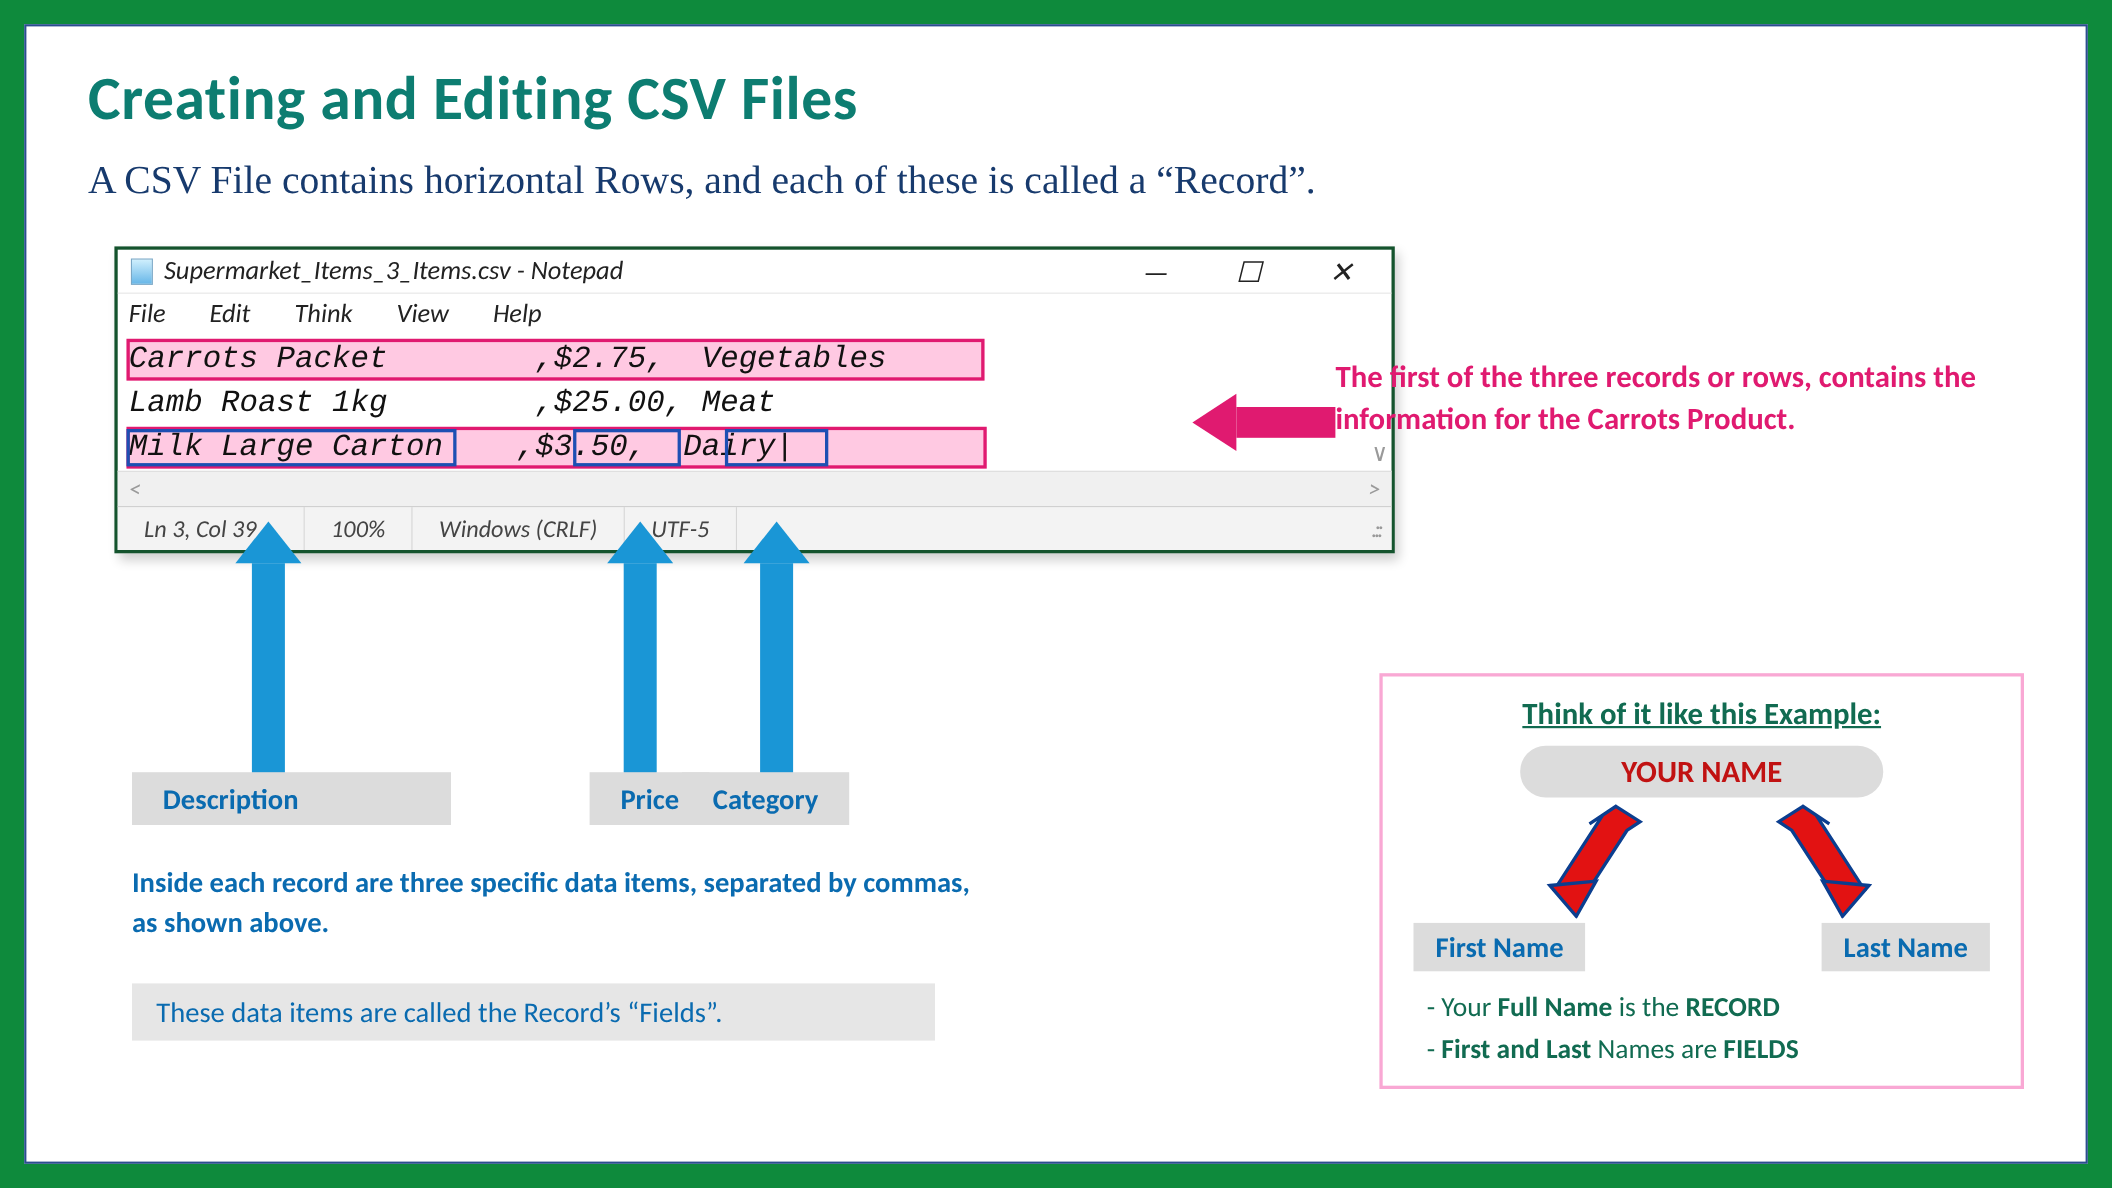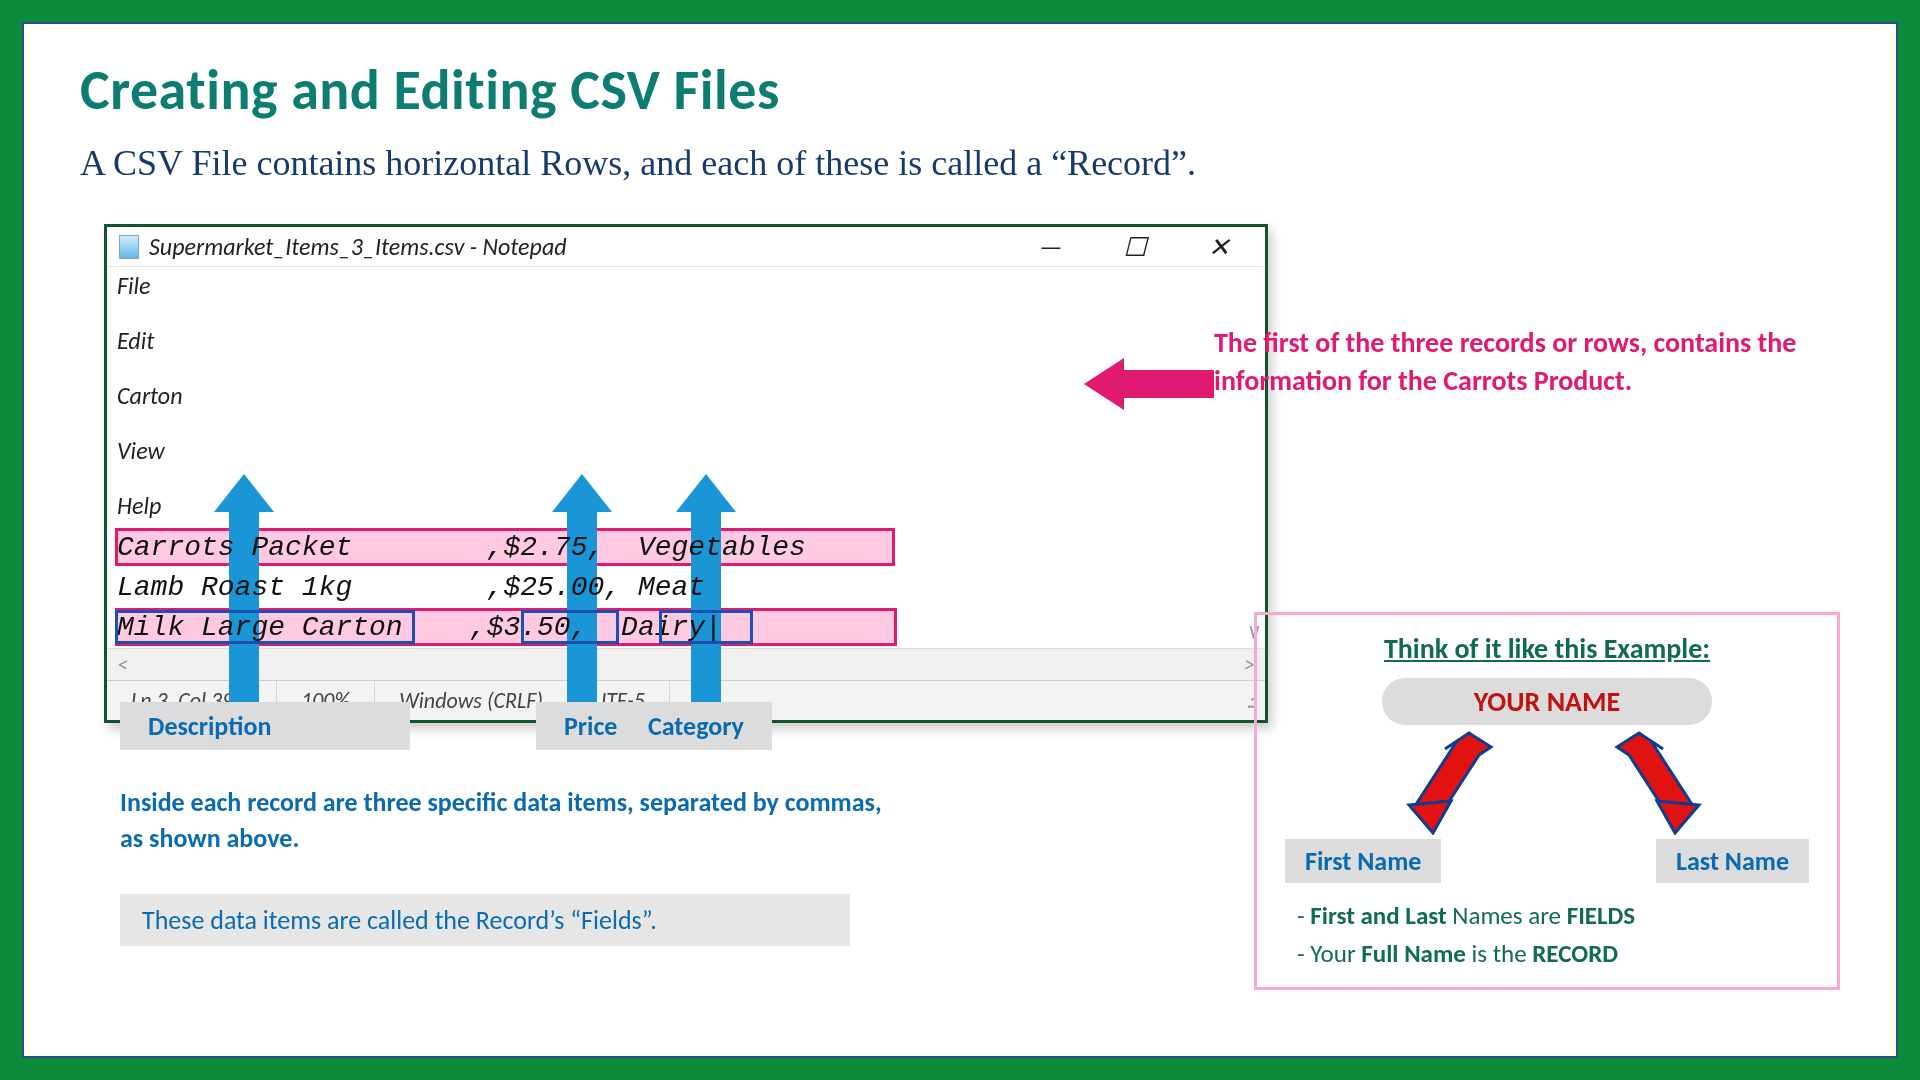--- a/index.html
+++ b/index.html
@@ -11,21 +11,21 @@
   .subhead { color: #173a6d; font-size: 36px; font-weight: 400; margin-top: 18px; font-family: Liberation Serif, serif; }
 
   
   .notepad { position: absolute; top: 200px; left: 80px; width: 1164px; background: #ffffff; border: 3px solid #14532d; box-shadow: 4px 6px 10px rgba(0,0,0,0.2); font-style: italic; }
   .np-titlebar { display: flex; align-items: center; height: 40px; padding: 0 8px; border-bottom: 1px solid #e5e5e5; }
   .np-ico { width: 20px; height: 24px; background: linear-gradient(#cfeffd,#68b7e8); border: 1px solid #7aa8c7; margin-right: 10px; margin-left: 4px; }
   .np-title { font-size: 24px; color: #222; flex: 1; }
   .np-btns { display: flex; gap: 44px; padding-right: 18px; }
   .np-btn { width: 40px; text-align: center; font-size: 26px; color: #222; }
 
-  .np-menubar { display: flex; gap: 26px; padding: 4px 4px 6px 10px; font-size: 24px; color: #222; flex-direction: column; }
+  .np-menubar { display: flex; gap: 40px; padding: 4px 4px 6px 10px; font-size: 24px; color: #222; }
   .np-menubar span { }
 
   .np-body { font-family: Consolas, "Courier New", monospace; font-size: 28px; line-height: 40px; color: #111; padding: 2px 10px 0 10px; position: relative; }
   .np-line { white-space: pre; position: relative; }
 
   .hl-row { position: absolute; left: 8px; height: 38px; background: #ffc9e2; border: 3px solid #e01a70; z-index: 0; }
   .hl1 { top: 2px; width: 780px; }
   .hl3 { top: 82px; width: 782px; }
   .np-text { position: relative; z-index: 1; }
 
@@ -92,21 +92,21 @@
         <div class="np-title">Supermarket_Items_3_Items.csv - Notepad</div>
         <div class="np-btns">
           <div class="np-btn">—</div>
           <div class="np-btn">☐</div>
           <div class="np-btn">✕</div>
         </div>
       </div>
       <div class="np-menubar">
         <span>File</span>
         <span>Edit</span>
-        <span>Carton</span>
+        <span>Think</span>
         <span>View</span>
         <span>Help</span>
       </div>
       <div class="np-body">
         <div class="hl-row hl1"></div>
         <div class="hl-row hl3"></div>
         <div class="blue-box bb-desc"></div>
         <div class="blue-box bb-price"></div>
         <div class="blue-box bb-cat"></div>
         <div class="np-line np-text">Carrots Packet        ,$2.75,  Vegetables</div>
@@ -165,22 +165,22 @@
           <polygon points="30,8 8,22 20,30 64,98 86,84 42,16 54,24" fill="#e21212" stroke="#0b3e8f" stroke-width="3"></polygon>
           <polygon points="90,80 48,76 66,108" fill="#e21212" stroke="#0b3e8f" stroke-width="3"></polygon>
         </svg>
       </div>
       <div class="ex-fields">
         <div class="ex-field">First Name</div>
         <div class="ex-field">Last Name</div>
       </div>
       <div class="ex-lines">
         <div>
-          <span>- </span><b>First and Last</b><span> Names are </span><b>FIELDS</b>
+          <span>- Your </span><b>Full Name</b><span> is the </span><b>RECORD</b>
         </div>
         <div>
-          <span>- Your </span><b>Full Name</b><span> is the </span><b>RECORD</b>
+          <span>- </span><b>First and Last</b><span> Names are </span><b>FIELDS</b>
         </div>
       </div>
     </div>
 
   </div>
 </div>
 
 </body></html>

